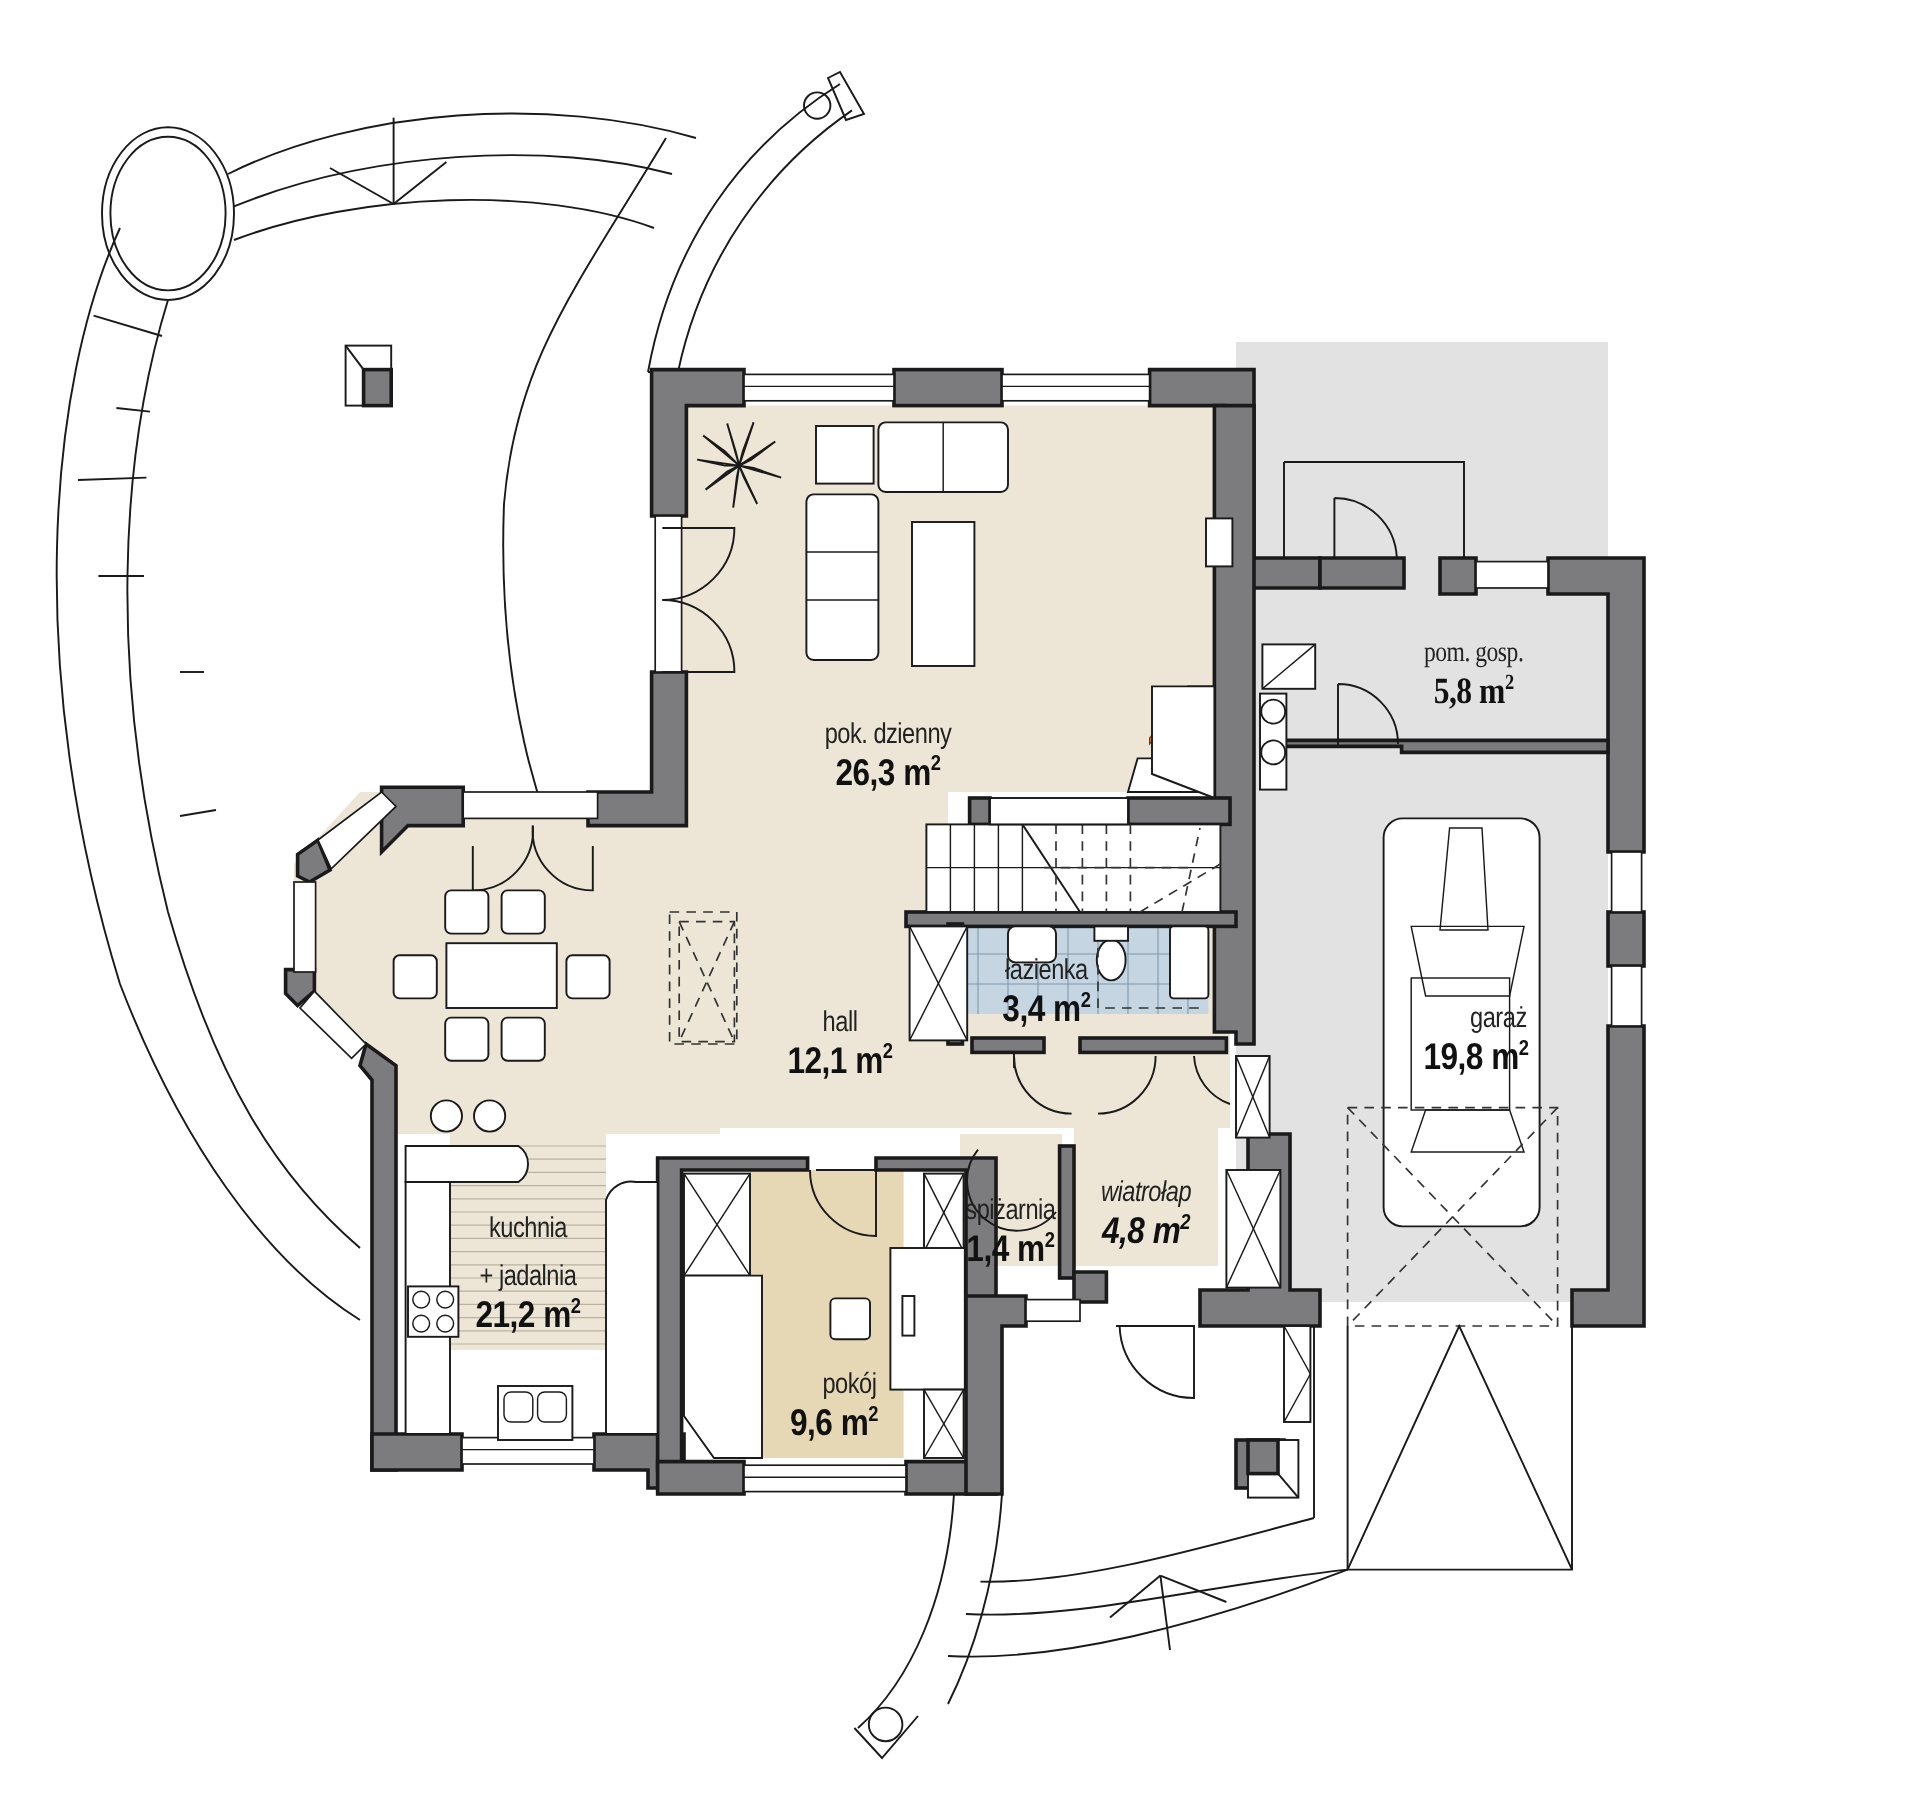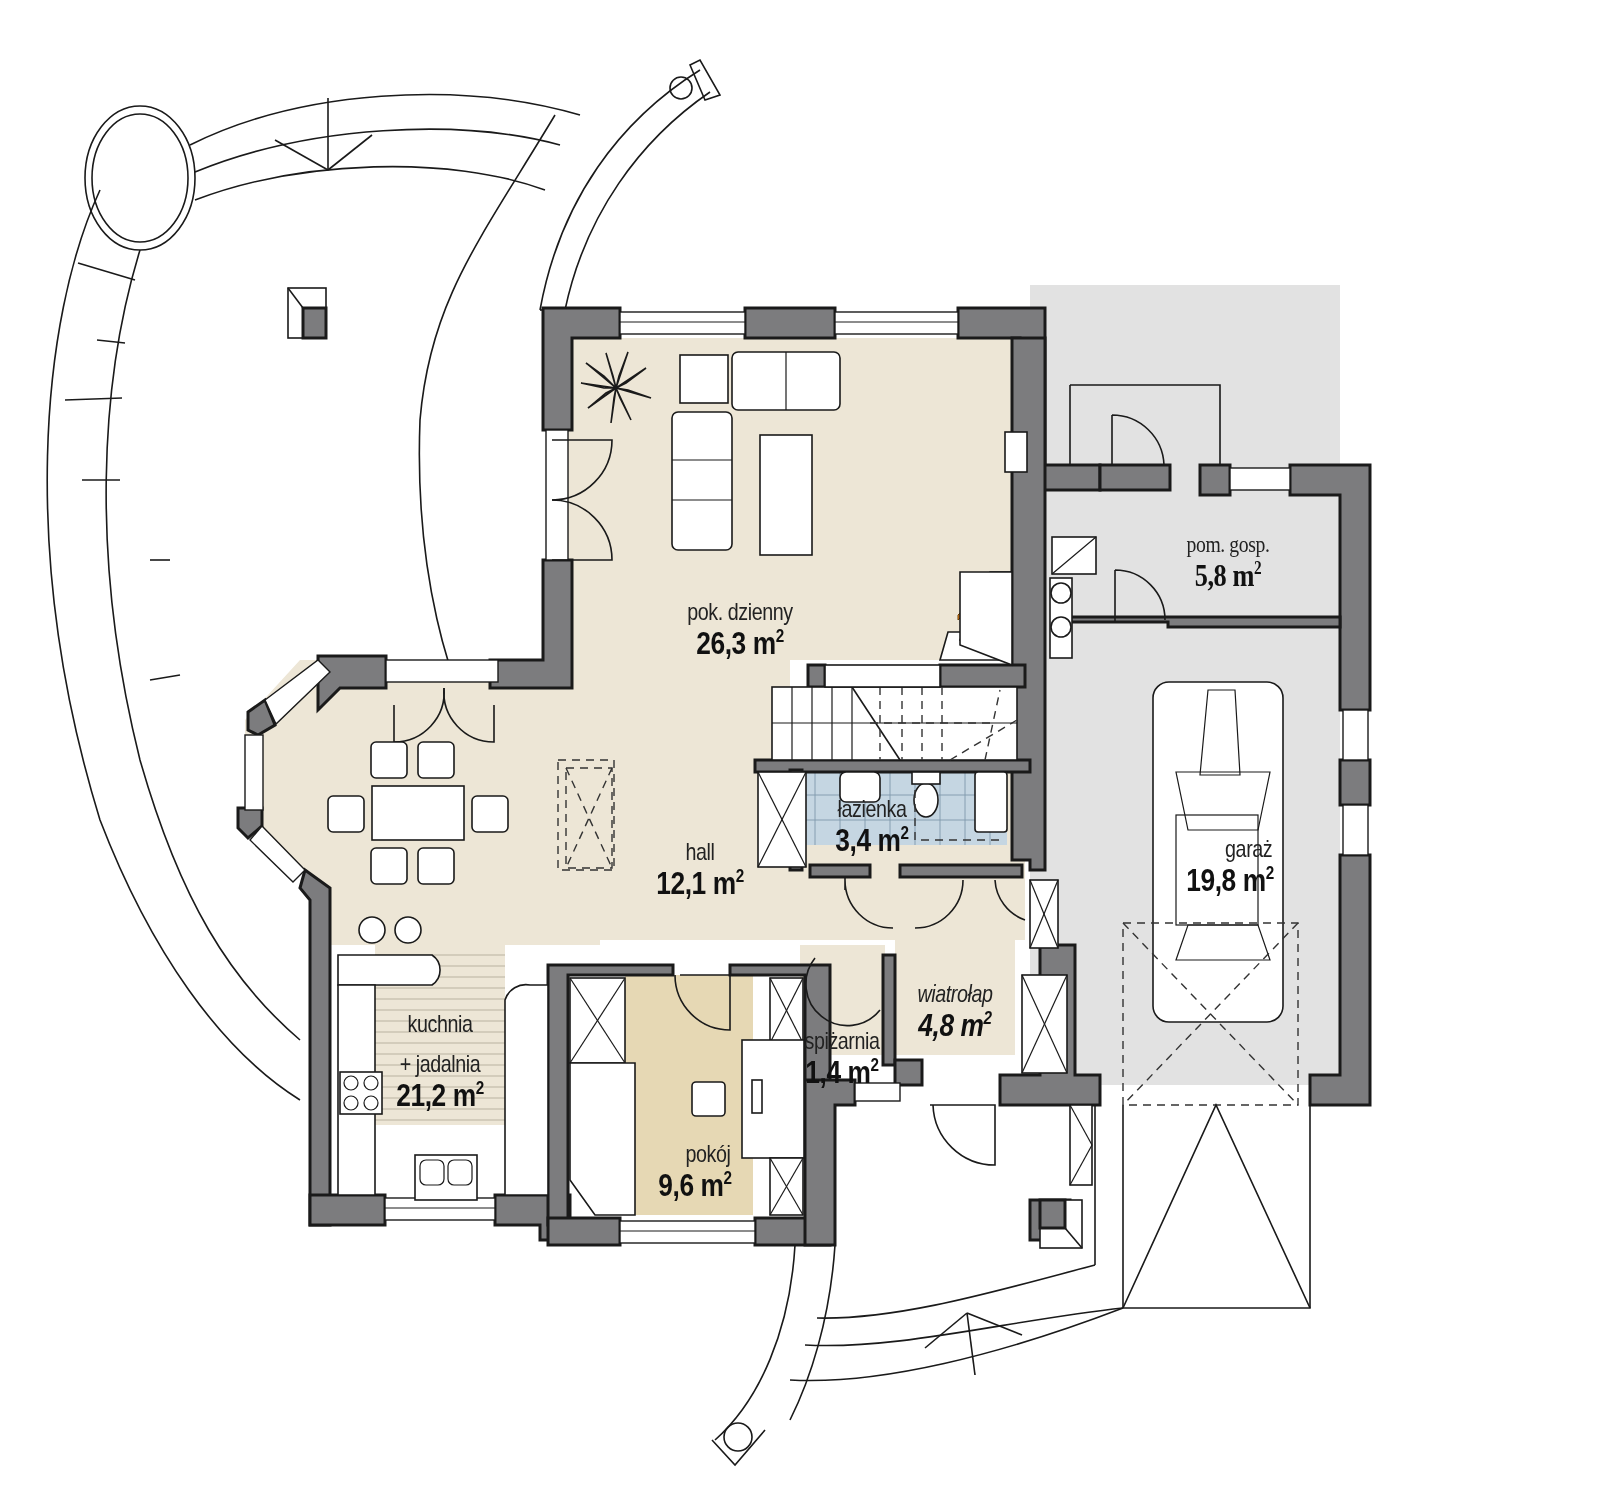--- a/index.html
+++ b/index.html
@@ -356,21 +356,21 @@
     <span class="ar"><span>3,4</span> <span>m</span><sup>2</sup></span>
   </div>
   <div class="lbl" style="left:700px; top:838px;">
     <span class="nm">hall</span>
     <span class="ar"><span>12,1</span> <span>m</span><sup>2</sup></span>
   </div>
   <div class="lbl" style="left:1230px; top:835px;text-align:right;">
     <span class="nm">garaż</span>
     <span class="ar"><span>19,8</span> <span>m</span><sup>2</sup></span>
   </div>
-  <div class="lbl" style="left:842px; top:995px;margin-top:32px;">
+  <div class="lbl" style="left:842px; top:995px;">
     <span class="nm">spiżarnia</span>
     <span class="ar"><span>1,4</span> <span>m</span><sup>2</sup></span>
   </div>
   <div class="lbl" style="left:955px; top:980px;font-style:italic;">
     <span class="nm">wiatrołap</span>
     <span class="ar"><span>4,8</span> <span>m</span><sup>2</sup></span>
   </div>
   <div class="lbl" style="left:440px; top:1010px;">
     <span class="nm">kuchnia</span>
     <span class="nm" style="margin-top:12px;">+ jadalnia</span>

